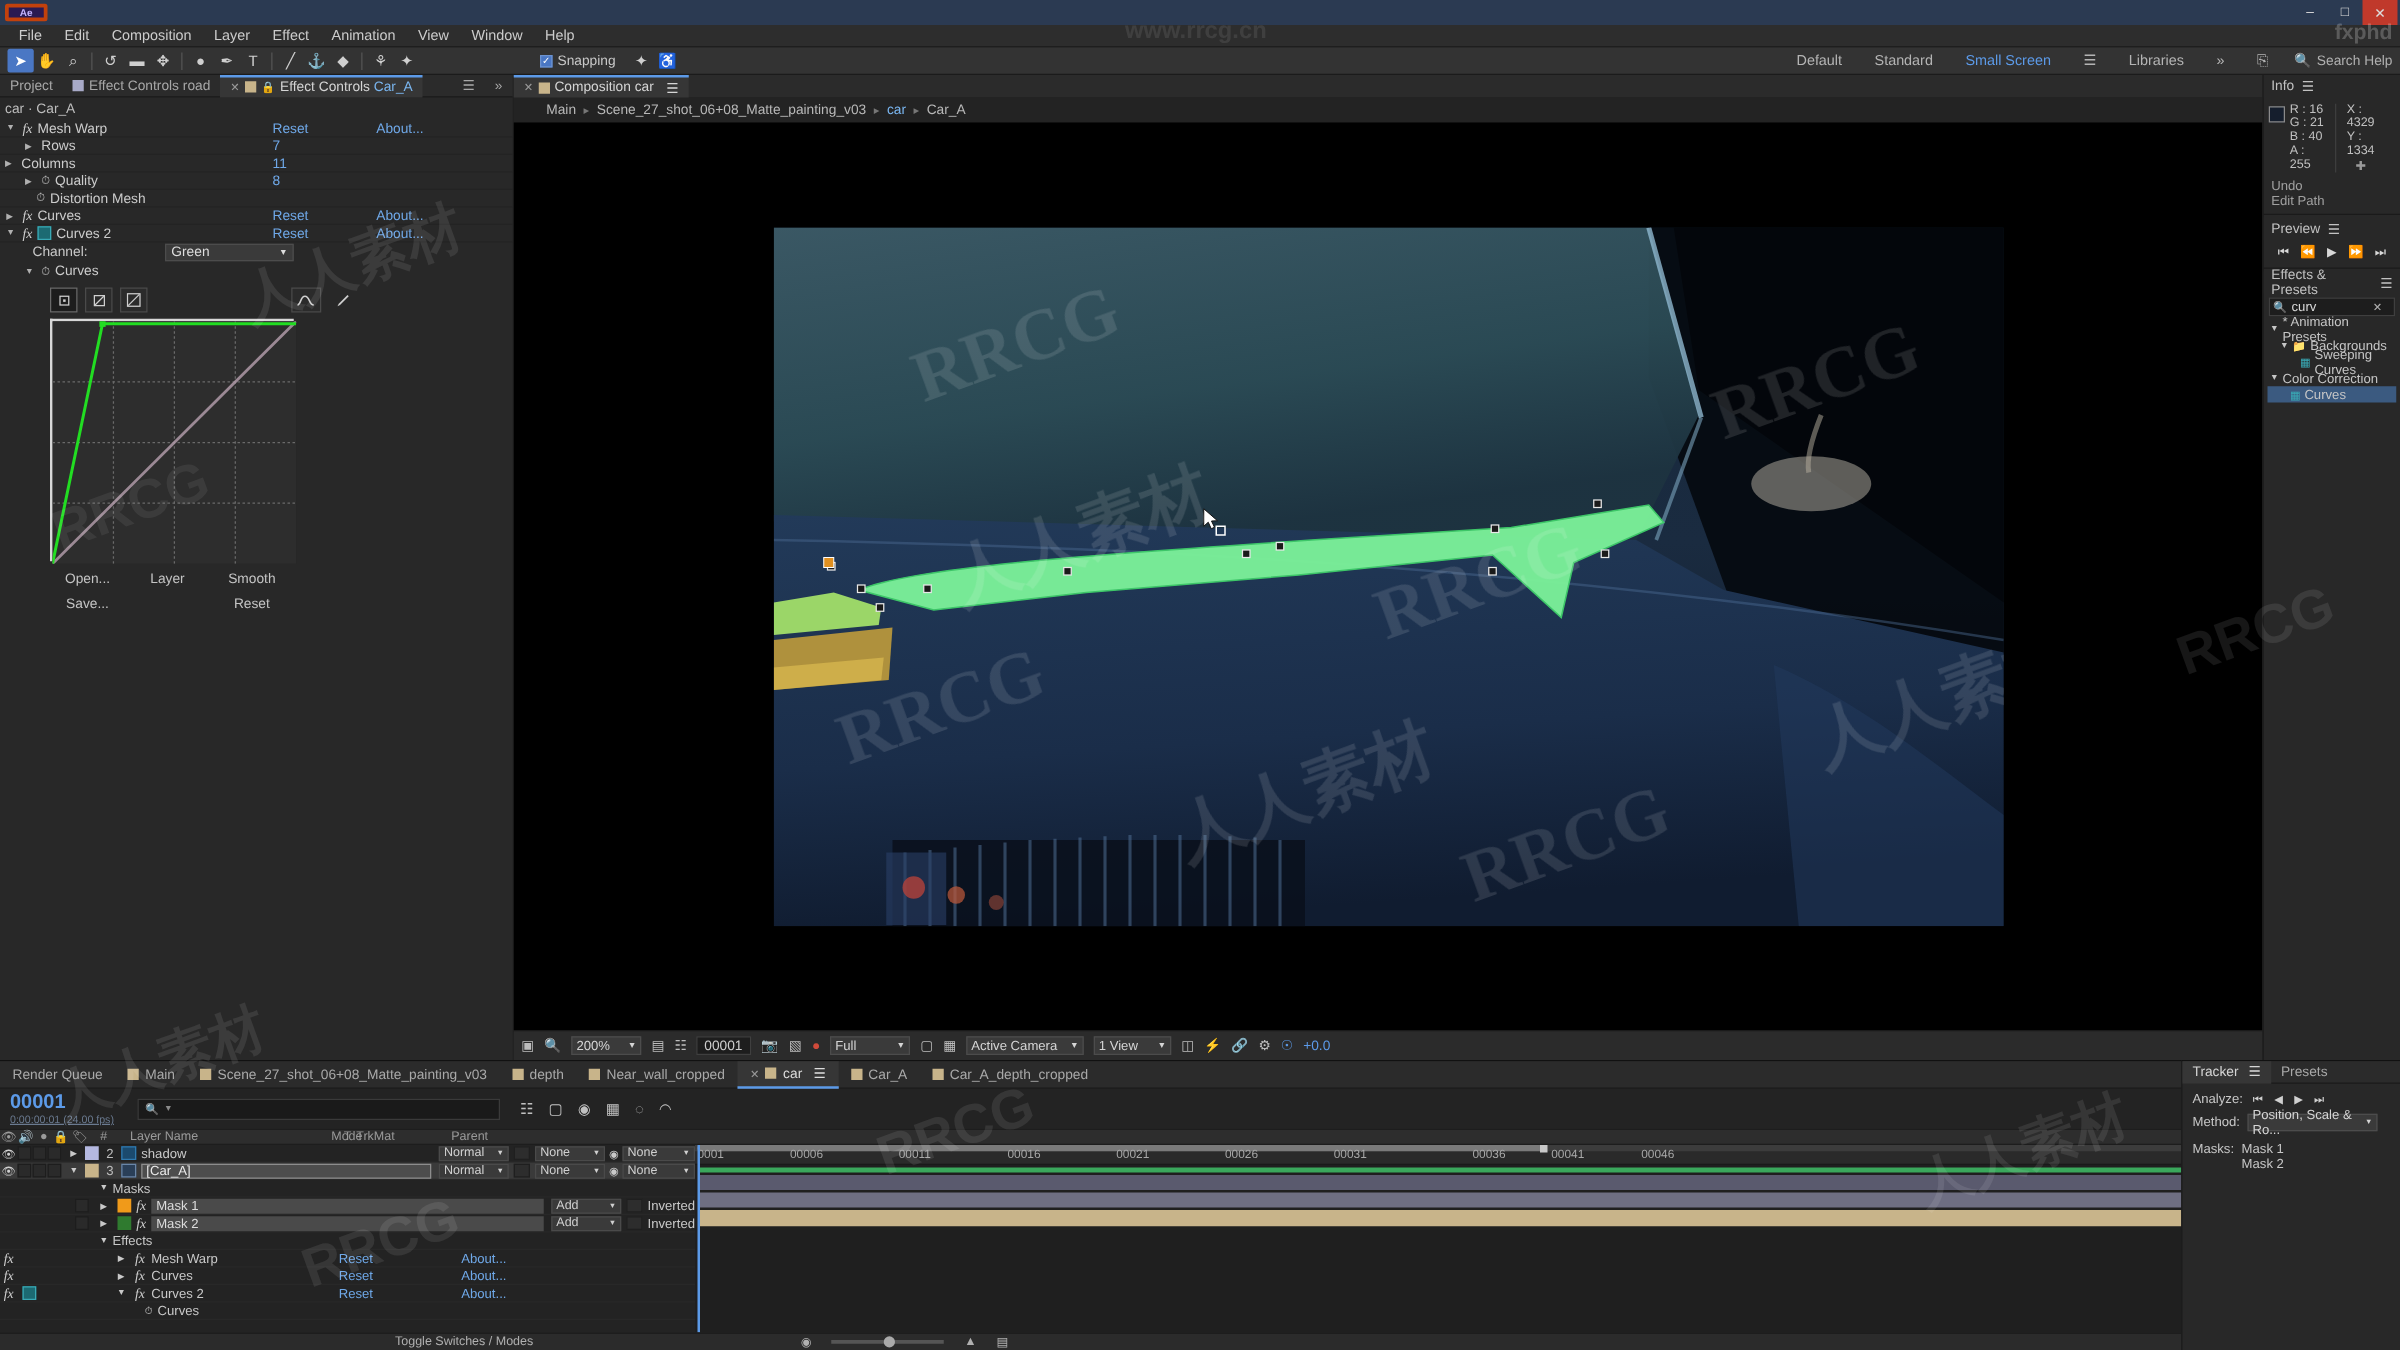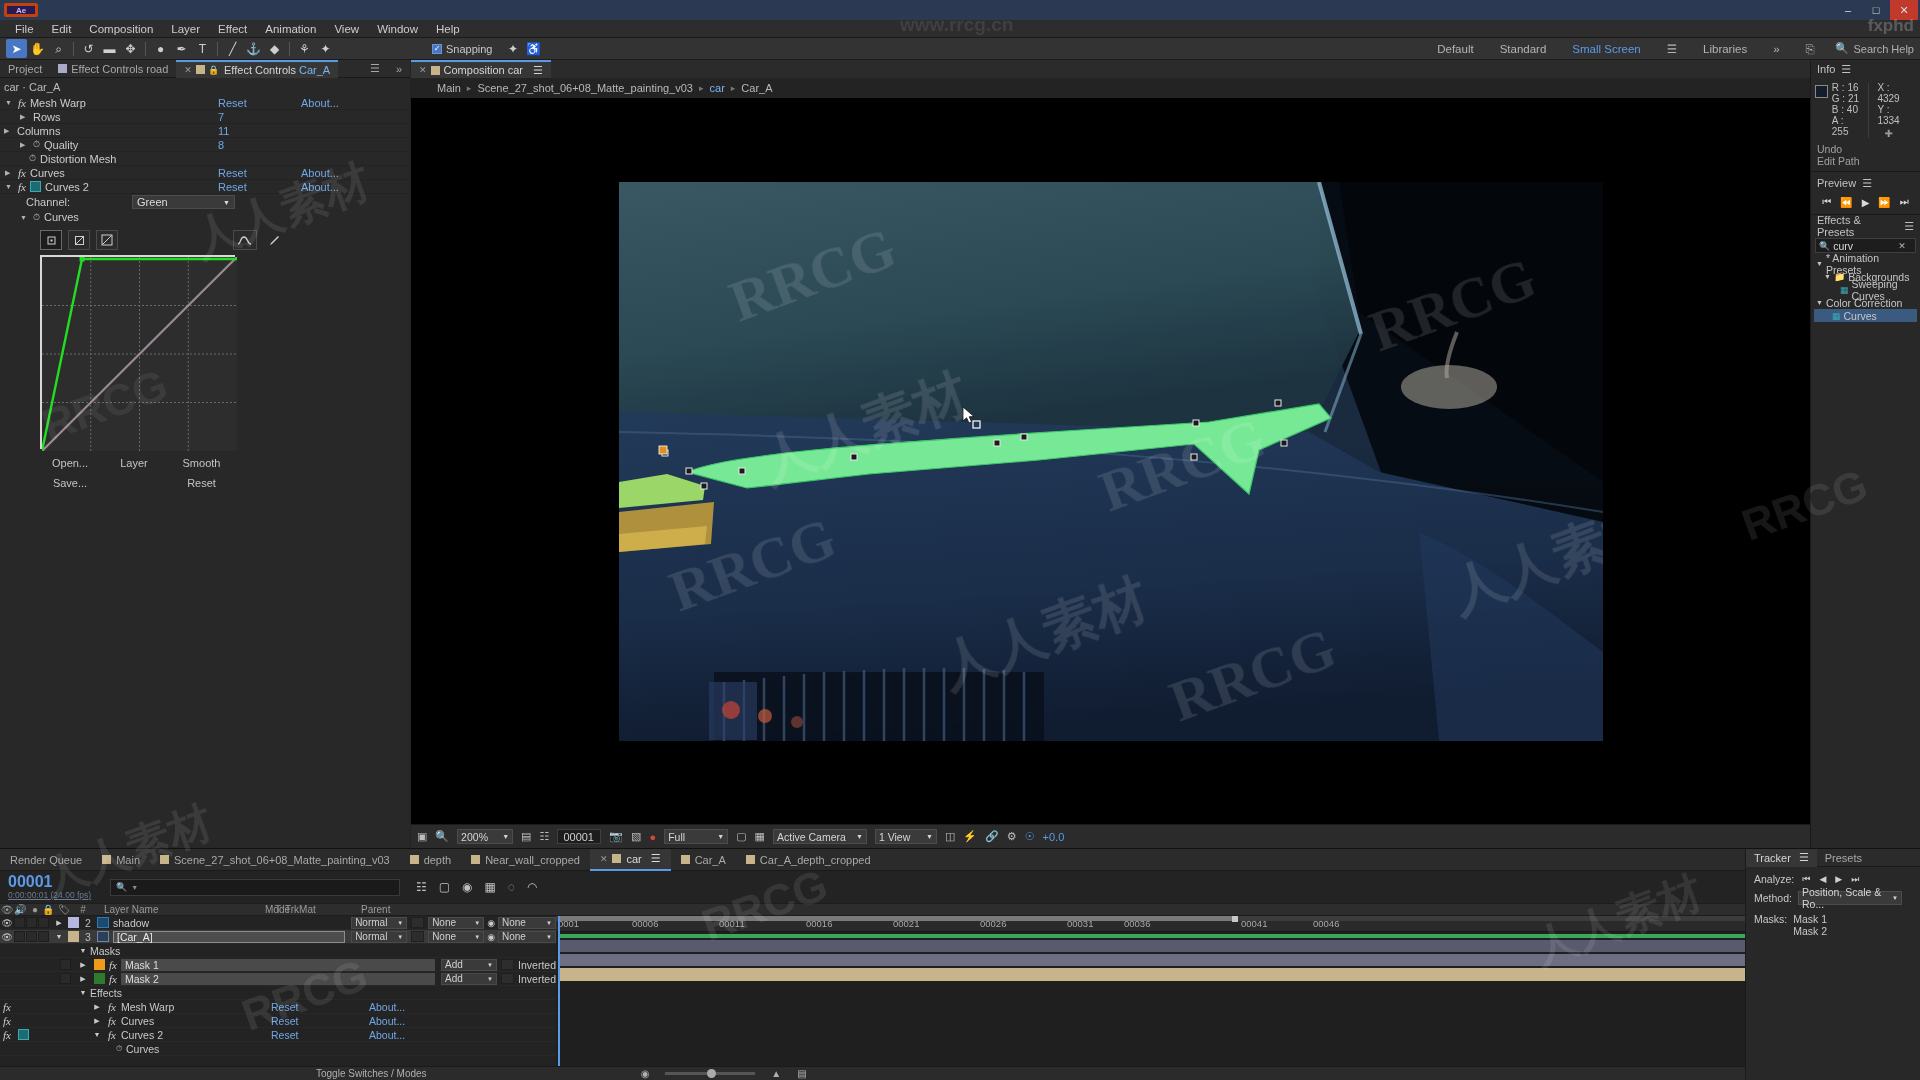--- a/index.html
+++ b/index.html
@@ -853,21 +853,21 @@
     <div class="timeruler">
       <div style="position:absolute;left:0;right:0;top:0;height:5px;background:#3c3c3c"></div>
       <div style="position:absolute;left:2px;top:0;width:676px;height:5px;background:#7a7a7a;border-radius:2px"></div>
       <span class="tick" style="left:2px">0001</span>
       <span class="tick" style="left:76px">00006</span>
       <span class="tick" style="left:163px">00011</span>
       <span class="tick" style="left:250px">00016</span>
       <span class="tick" style="left:337px">00021</span>
       <span class="tick" style="left:424px">00026</span>
       <span class="tick" style="left:511px">00031</span>
-      <span class="tick" style="left:568px">00036</span>
+      <span class="tick" style="left:622px">00036</span>
       <span class="tick" style="left:685px">00041</span>
       <span class="tick" style="left:757px">00046</span>
 
       <div style="position:absolute;left:676px;top:0;width:6px;height:6px;background:#c8c8c8"></div>
     </div>
 
     <div class="tgrid">
       <div class="bar" style="left:4px; top:2px; right:16px; background:#3aa85c; height:4px;"></div>
       <div class="bar" style="left:4px; top:8px; right:16px; background:#5a5a6e; height:12px;"></div>
       <div class="bar" style="left:4px; top:22px; right:16px; background:#6e6e82; height:12px;"></div>

